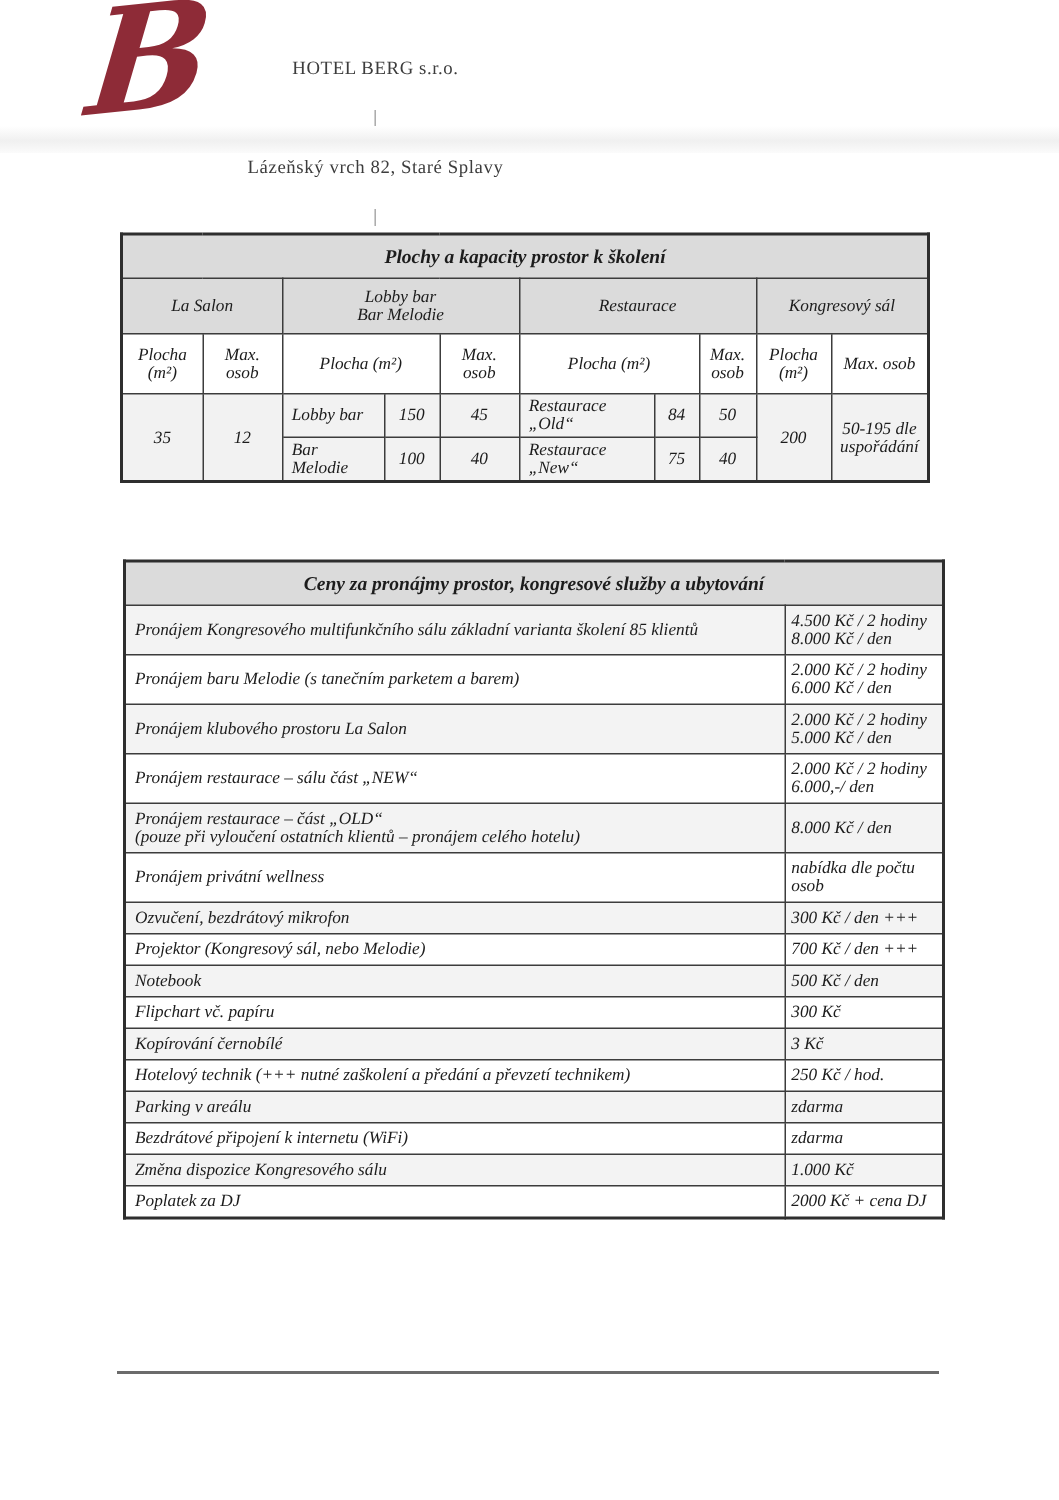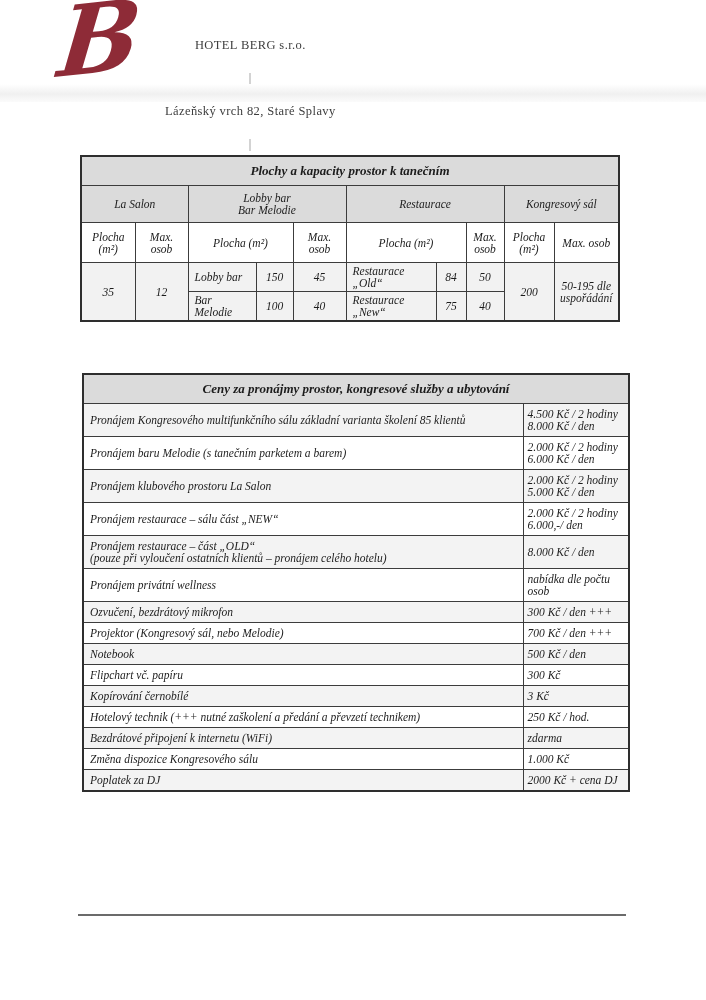--- a/index.html
+++ b/index.html
@@ -80,21 +80,21 @@
         <col style="width:37px">
         <col style="width:53px">
       <col style="width:90px">
         <col style="width:30px">
         <col style="width:38px">
       <col style="width:50px">
         <col style="width:65px">
     </colgroup>
     <tbody>
       <tr>
-        <td class="title-cell" colspan="10">Plochy a kapacity prostor k tanečním</td>
+        <td class="title-cell" colspan="10">Plochy a kapacity prostor k školení</td>
       </tr>
       <tr>
         <td class="grp" colspan="2">La Salon</td>
         <td class="grp preline" colspan="3">Lobby bar
 Bar Melodie</td>
         <td class="grp" colspan="3">Restaurace</td>
         <td class="grp" colspan="2">Kongresový sál</td>
       </tr>
       <tr>
         <td class="sub">Plocha (m²)</td>
@@ -189,20 +189,24 @@
       </tr>
       <tr>
         <td class="item preline">Kopírování černobílé</td>
         <td class="price preline">3 Kč</td>
       </tr>
       <tr>
         <td class="item preline">Hotelový technik (+++ nutné zaškolení a předání a převzetí technikem)</td>
         <td class="price preline">250 Kč / hod.</td>
       </tr>
       <tr>
+        <td class="item preline">Parking v areálu</td>
+        <td class="price preline">zdarma</td>
+      </tr>
+      <tr>
         <td class="item preline">Bezdrátové připojení k internetu (WiFi)</td>
         <td class="price preline">zdarma</td>
       </tr>
       <tr>
         <td class="item preline">Změna dispozice Kongresového sálu</td>
         <td class="price preline">1.000 Kč</td>
       </tr>
       <tr>
         <td class="item preline">Poplatek za DJ</td>
         <td class="price preline">2000 Kč + cena DJ</td>

